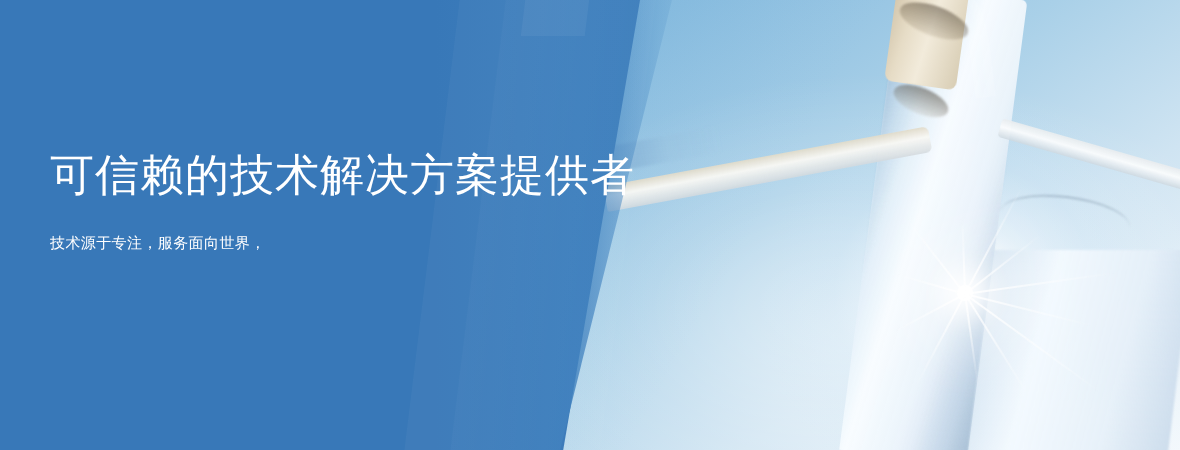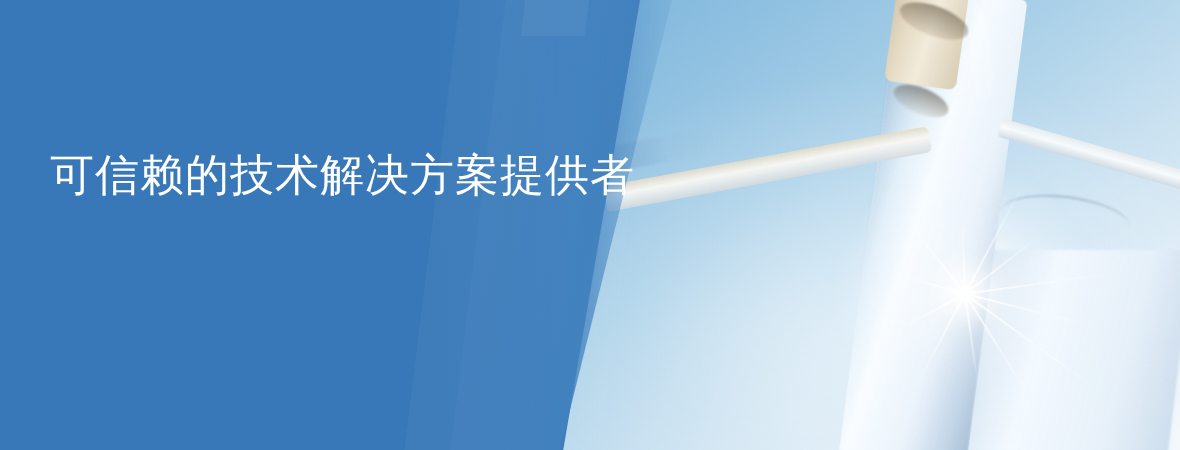--- a/index.html
+++ b/index.html
@@ -327,16 +327,17 @@
 
   <div class="overlay-main"></div>
   <div class="overlay-soft"></div>
   <div class="band-a"></div>
   <div class="band-b"></div>
   <div class="band-c"></div>
 
   <div class="content">
     <div class="headline">可信赖的技术解决方案提供者</div>
     <div class="subtitle">
+      <div>技术源于专注，服务面向世界，</div>
     </div>
   </div>
 
 </div>
 
 </body></html>

